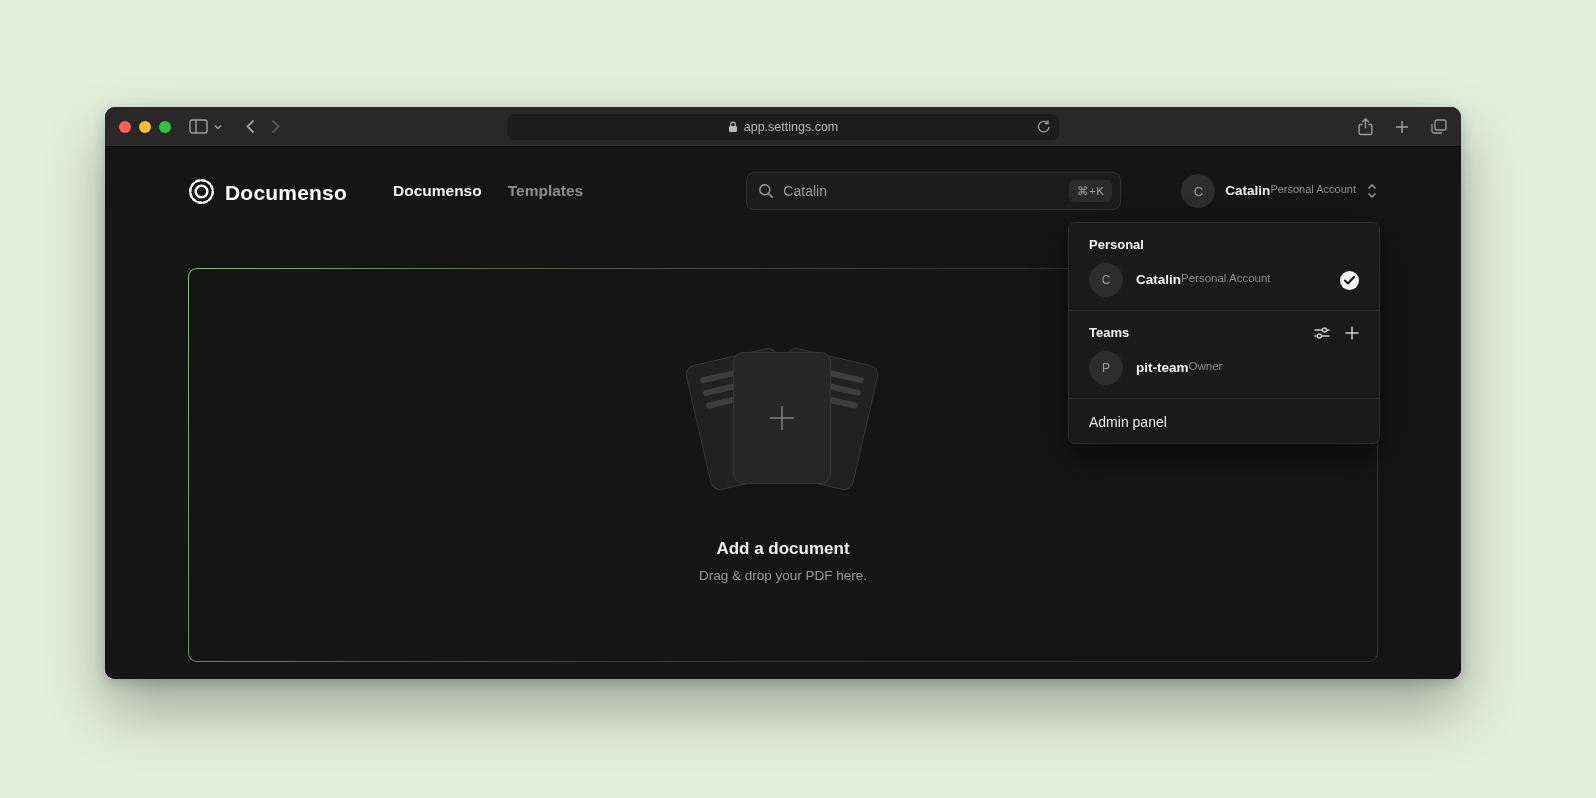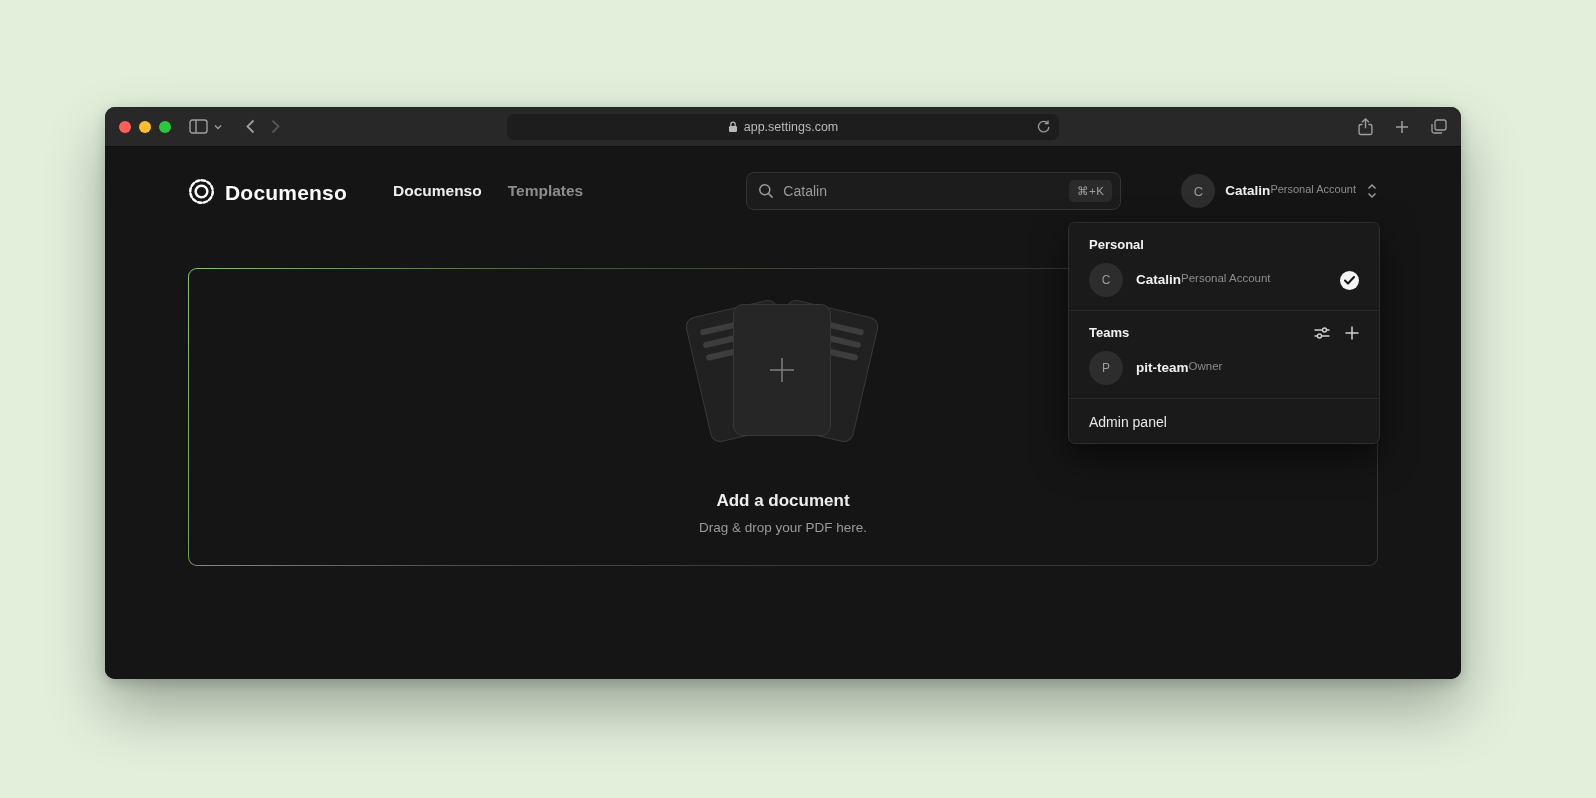--- a/index.html
+++ b/index.html
@@ -56,21 +56,21 @@
   .account { display:flex; align-items:center; gap:10px; margin-left:60px; cursor:pointer; }
   .avatar {
     width:34px; height:34px; border-radius:50%; background:#2d2d2d; color:#9c9c9c;
     display:flex; align-items:center; justify-content:center; font-size:13px; flex:0 0 auto;
   }
   .acc-text { display:flex; flex-direction:row; line-height:1.25; }
   .acc-name { color:#f0f0f0; font-size:13.5px; font-weight:700; }
   .acc-sub { color:#8c8c8c; font-size:11px; }
   
   .dropzone {
-    margin:33px 83px 0; height:298px; border-radius:9px;
+    margin:33px 83px 0; height:394px; border-radius:9px;
     border:1px solid transparent;
     background:
       linear-gradient(#151515,#151515) padding-box,
       linear-gradient(115deg, #8fc06c 0%, #4a5a42 28%, #373737 55%, #343434 100%) border-box;
     display:flex; flex-direction:column; align-items:center; justify-content:center;
   }
   .cards { position:relative; width:220px; height:150px; margin-bottom:42px; }
   .card {
     position:absolute; top:8px; left:62px; width:94px; height:128px;
     background:#222222; border:1.5px solid #383838; border-radius:10px;

